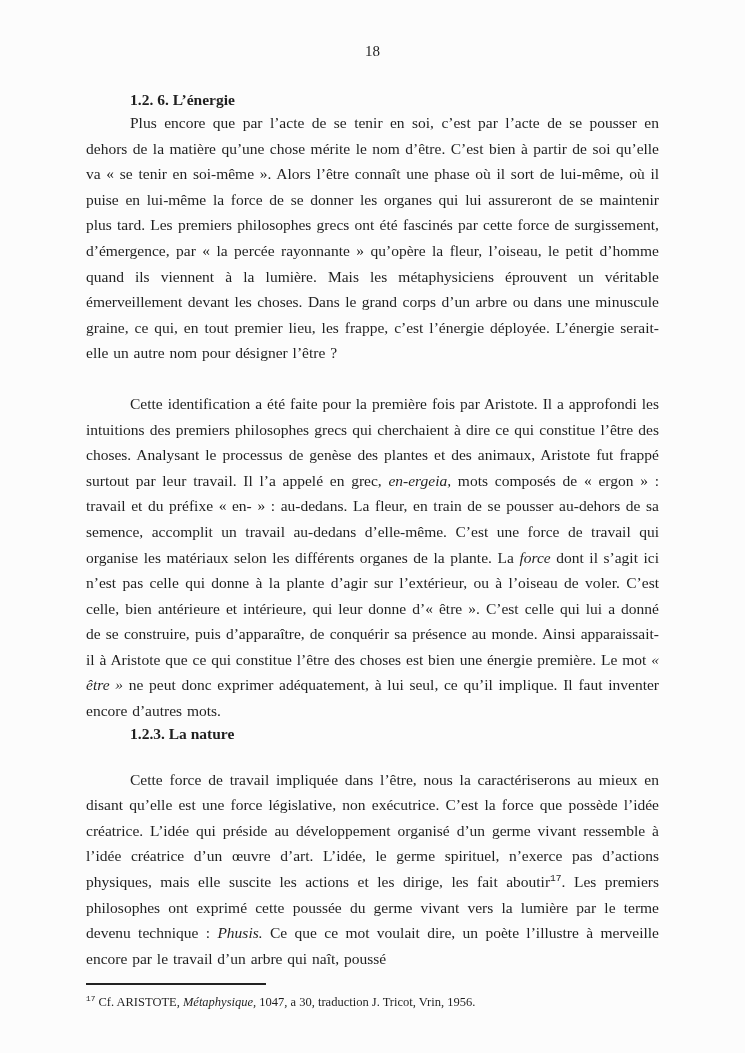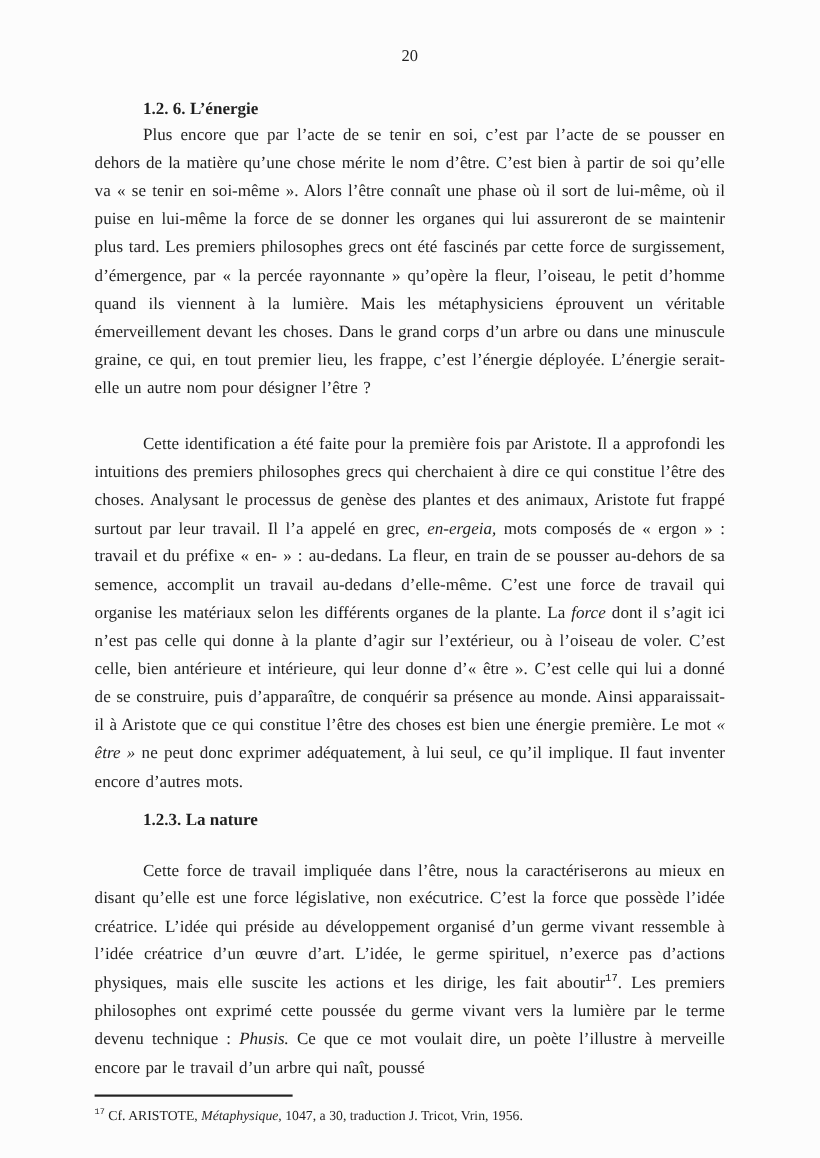--- a/index.html
+++ b/index.html
@@ -24,21 +24,21 @@
     line-height: 18px;
   }
   .heading {
     margin: 0;
     padding-left: 44px;
     font-size: 15.5px;
     font-weight: 700;
     line-height: 20px;
   }
   .h-energie { margin-top: 30px; }
-  .h-nature  { margin-top: 12px; }
+  .h-nature  { }
   .body-para {
     margin: 0;
     text-align: justify;
     text-indent: 44px;
     font-size: 15.5px;
     line-height: 25.6px;
     word-spacing: 1px;
   }
   .p-energie-1 { }
   .p-energie-2 { margin-top: 25px; }
@@ -60,21 +60,21 @@
     font-size: 12.5px;
     line-height: 19px;
     text-align: left;
   }
 </style>
 </head>
 <body>
 
 <div class="page">
 
-  <div class="page-number">20</div>
+  <div class="page-number">18</div>
 
   <h2 class="heading h-energie">1.2. 6. L’énergie</h2>
 
   <p class="body-para p-energie-1"><span>Plus encore que par l’acte de se tenir en soi, c’est par l’acte de se pousser en dehors de la matière qu’une chose mérite le nom d’être. C’est bien à partir de soi qu’elle va « se tenir en soi-même ». Alors l’être connaît une phase où il sort de lui-même, où il puise en lui-même la force de se donner les organes qui lui assureront de se maintenir plus tard. Les premiers philosophes grecs ont été fascinés par cette force de surgissement, d’émergence, par « la percée rayonnante » qu’opère la fleur, l’oiseau, le petit d’homme quand ils viennent à la lumière. Mais les métaphysiciens éprouvent un véritable émerveillement devant les choses. Dans le grand corps d’un arbre ou dans une minuscule graine, ce qui, en tout premier lieu, les frappe, c’est l’énergie déployée. L’énergie serait-elle un autre nom pour désigner l’être ?</span></p>
 
   <p class="body-para p-energie-2"><span>Cette identification a été faite pour la première fois par Aristote. Il a approfondi les intuitions des premiers philosophes grecs qui cherchaient à dire ce qui constitue l’être des choses. Analysant le processus de genèse des plantes et des animaux, Aristote fut frappé surtout par leur travail. Il l’a appelé en grec, </span><i>en-ergeia,</i><span> mots composés de « ergon » : travail et du préfixe « en- » : au-dedans. La fleur, en train de se pousser au-dehors de sa semence, accomplit un travail au-dedans d’elle-même. C’est une force de travail qui organise les matériaux selon les différents organes de la plante. La </span><i>force</i><span> dont il s’agit ici n’est pas celle qui donne à la plante d’agir sur l’extérieur, ou à l’oiseau de voler. C’est celle, bien antérieure et intérieure, qui leur donne d’« être ». C’est celle qui lui a donné de se construire, puis d’apparaître, de conquérir sa présence au monde. Ainsi apparaissait-il à Aristote que ce qui constitue l’être des choses est bien une énergie première. Le mot </span><i>« être »</i><span> ne peut donc exprimer adéquatement, à lui seul, ce qu’il implique. Il faut inventer encore d’autres mots.</span></p>
 
   <h2 class="heading h-nature">1.2.3. La nature</h2>
 
   <p class="body-para p-nature-1"><span>Cette force de travail impliquée dans l’être, nous la caractériserons au mieux en disant qu’elle est une force législative, non exécutrice. C’est la force que possède l’idée créatrice. L’idée qui préside au développement organisé d’un germe vivant ressemble à l’idée créatrice d’un œuvre d’art. L’idée, le germe spirituel, n’exerce pas d’actions physiques, mais elle suscite les actions et les dirige, les fait aboutir</span><sup>17</sup><span>. Les premiers philosophes ont exprimé cette poussée du germe vivant vers la lumière par le terme devenu technique : </span><i>Phusis.</i><span> Ce que ce mot voulait dire, un poète l’illustre à merveille encore par le travail d’un arbre qui naît, poussé</span></p>

